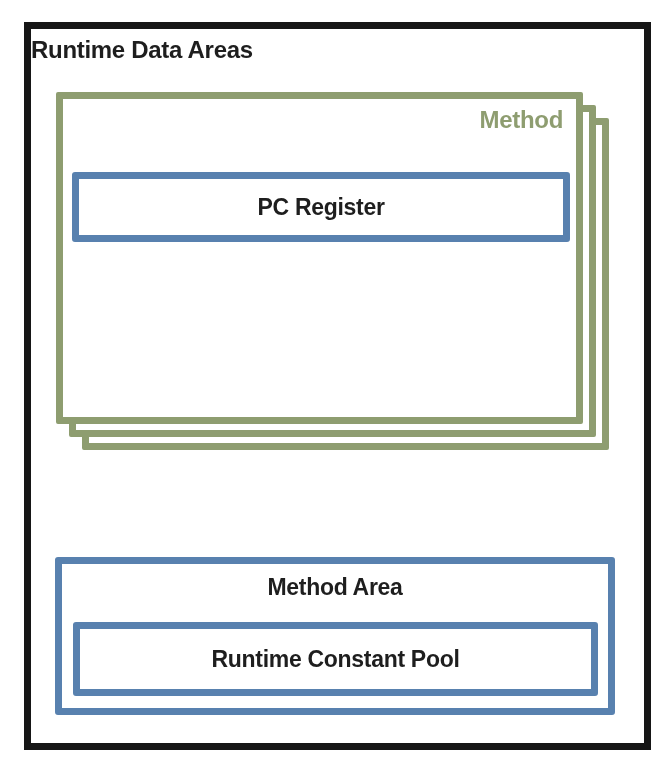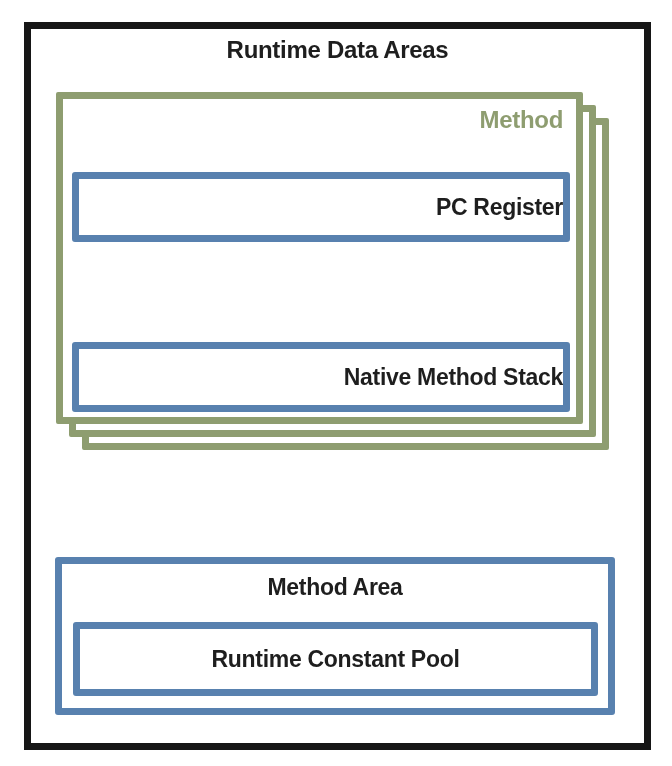--- a/index.html
+++ b/index.html
@@ -26,21 +26,21 @@
     left: 24px; top: 22px;
     width: 627px; height: 728px;
     border: 7px solid var(--frame_black);
     box-sizing: border-box;
     background: #ffffff;
   }
   .diagram-title {
     position: absolute;
     left: 31px; top: 36px;
     width: 613px;
-    text-align: center;
+    text-align: left;
     font-size: 24px;
     font-weight: bold;
     letter-spacing: -0.3px;
     color: var(--text_dark);
   }
   .thread-layer {
     position: absolute;
     width: 527px; height: 332px;
     border: 7px solid var(--thread_green);
     border-radius: 2px;
@@ -65,21 +65,21 @@
     box-sizing: border-box;
     background: #ffffff;
     display: flex;
     align-items: center;
     justify-content: center;
     font-size: 23px;
     font-weight: bold;
     letter-spacing: -0.3px;
     color: var(--text_dark);
   }
-  .inner-box { left: 72px; width: 498px; height: 70px; justify-content: flex-end; }
+  .inner-box { left: 72px; width: 498px; height: 70px; }
   .pc-register  { top: 172px; }
   .jvm-stack    { top: 257px; }
   .native-stack { top: 342px; }
   .heap-box {
     left: 55px; top: 477px;
     width: 560px; height: 70px;
   }
   .method-area-box {
     left: 55px; top: 557px;
     width: 560px; height: 158px;
@@ -113,23 +113,20 @@
   <div class="thread-layer mid"></div>
   <div class="thread-layer front">
     <span class="thread-label">Method</span>
   </div>
 
   <div class="blue-box inner-box pc-register">
     <span>PC Register</span>
   </div>
 
 
-  <div class="blue-box inner-box native-stack">
-    <span>Native Method Stack</span>
-  </div>
 
 
   <div class="blue-box method-area-box">
     <span class="method-area-label">Method Area</span>
   </div>
 
   <div class="blue-box rcp-box">
     <span>Runtime Constant Pool</span>
   </div>
 

